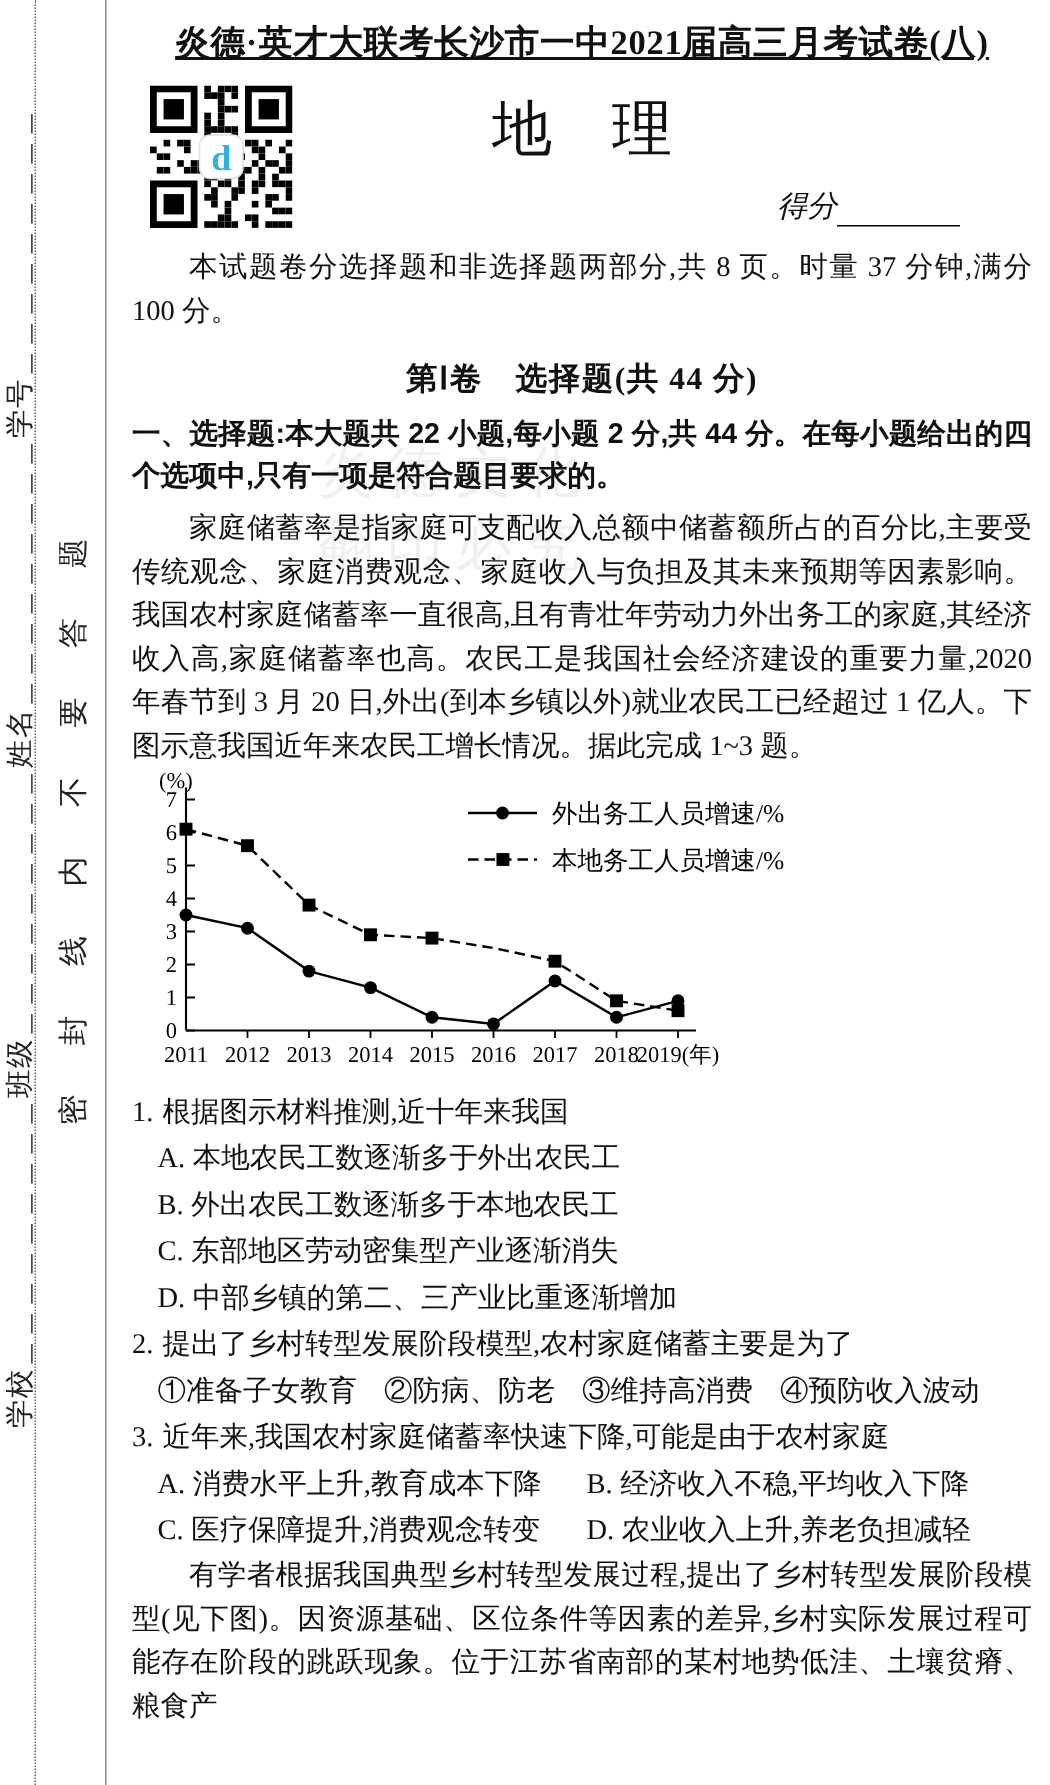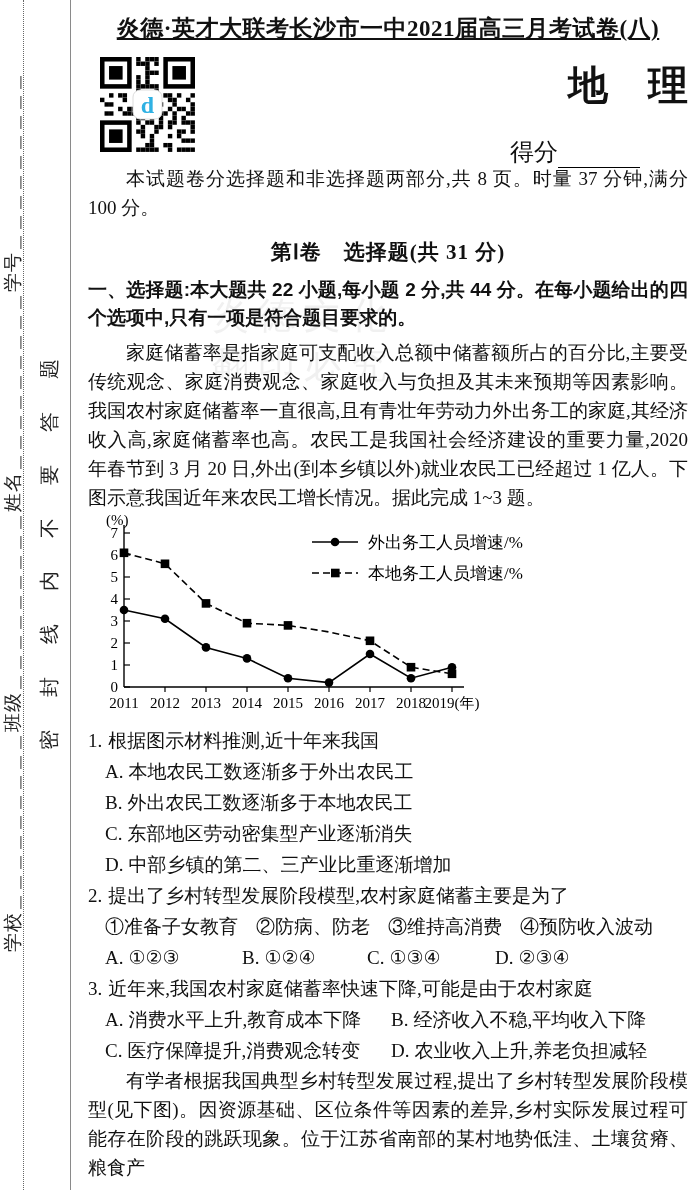--- a/index.html
+++ b/index.html
@@ -28,23 +28,23 @@
     font-weight:normal;pointer-events:none;margin-left:24px;
   }
   
   .content{position:absolute;left:88px;top:0;width:600px;z-index:1;}
   .exam-title{
     margin-top:13px;text-align:center;font-weight:bold;font-size:23px;
     letter-spacing:0.5px;white-space:nowrap;text-decoration:underline;
   }
   .subject-block{position:relative;height:120px;}
   .subject-title{
-    text-align:right;font-size:40px;font-weight:bold;padding-top:14px;white-space:pre;
-  }
-  .score-line{position:absolute;right:48px;top:92px;font-size:24px;}
+    text-align:center;font-size:40px;font-weight:normal;padding-top:14px;white-space:pre;
+  }
+  .score-line{position:absolute;right:48px;top:80px;font-size:20px;font-style:italic;}
   .score-blank{display:inline-block;width:82px;border-bottom:1.6px solid #000;height:20px;vertical-align:bottom;}
   .qr{position:absolute;left:100px;top:57px;width:95px;height:95px;z-index:2;}
   p.body{margin:0;font-size:19px;line-height:29px;text-indent:2em;text-align:justify;}
   .section-title{
     text-align:center;font-weight:bold;font-size:21px;margin:16px 0 10px 0;letter-spacing:1px;
   }
   .instruction{
     font-family:"Liberation Sans",sans-serif;font-weight:bold;
     font-size:19px;line-height:28px;text-align:justify;margin:0 0 6px 0;
   }
@@ -210,21 +210,21 @@
 
   <div class="subject-block">
     <div class="subject-title">地    理</div>
     <div class="score-line">
       <span>得分</span><span class="score-blank"></span>
     </div>
   </div>
 
   <p class="body">本试题卷分选择题和非选择题两部分,共 8 页。时量 37 分钟,满分 100 分。</p>
 
-  <div class="section-title">第Ⅰ卷　选择题(共 31 分)</div>
+  <div class="section-title">第Ⅰ卷　选择题(共 44 分)</div>
 
   <p class="instruction">一、选择题:本大题共 22 小题,每小题 2 分,共 44 分。在每小题给出的四个选项中,只有一项是符合题目要求的。</p>
 
   <p class="body passage">家庭储蓄率是指家庭可支配收入总额中储蓄额所占的百分比,主要受传统观念、家庭消费观念、家庭收入与负担及其未来预期等因素影响。我国农村家庭储蓄率一直很高,且有青壮年劳动力外出务工的家庭,其经济收入高,家庭储蓄率也高。农民工是我国社会经济建设的重要力量,2020 年春节到 3 月 20 日,外出(到本乡镇以外)就业农民工已经超过 1 亿人。下图示意我国近年来农民工增长情况。据此完成 1~3 题。</p>
 
   <div class="chart-block">
     <svg width="560" height="202" viewBox="0 0 560 202" xmlns="http://www.w3.org/2000/svg">
         <line x1="30" y1="10" x2="30" y2="172" stroke="#000" stroke-width="1.4"></line>
         <line x1="30" y1="172" x2="370" y2="172" stroke="#000" stroke-width="1.4"></line>
         <line x1="30" y1="172" x2="36" y2="172" stroke="#000" stroke-width="1.2"></line>
@@ -304,26 +304,20 @@
   <div class="question">
     <div class="stem">
       <span class="qno">2.</span><span>提出了乡村转型发展阶段模型,农村家庭储蓄主要是为了</span>
     </div>
     <div class="sub-items">
       <span>①准备子女教育</span>
       <span>②防病、防老</span>
       <span>③维持高消费</span>
       <span>④预防收入波动</span>
     </div>
-    <div class="opt-row4">
-      <div class="opt"><span class="lbl">A.</span><span>①②③</span></div>
-      <div class="opt"><span class="lbl">B.</span><span>①②④</span></div>
-      <div class="opt"><span class="lbl">C.</span><span>①③④</span></div>
-      <div class="opt"><span class="lbl">D.</span><span>②③④</span></div>
-    </div>
   </div>
 
   <div class="question">
     <div class="stem">
       <span class="qno">3.</span><span>近年来,我国农村家庭储蓄率快速下降,可能是由于农村家庭</span>
     </div>
     <div class="opt-grid2">
       <div class="opt"><span class="lbl">A.</span><span>消费水平上升,教育成本下降</span></div>
       <div class="opt"><span class="lbl">B.</span><span>经济收入不稳,平均收入下降</span></div>
       <div class="opt"><span class="lbl">C.</span><span>医疗保障提升,消费观念转变</span></div>

